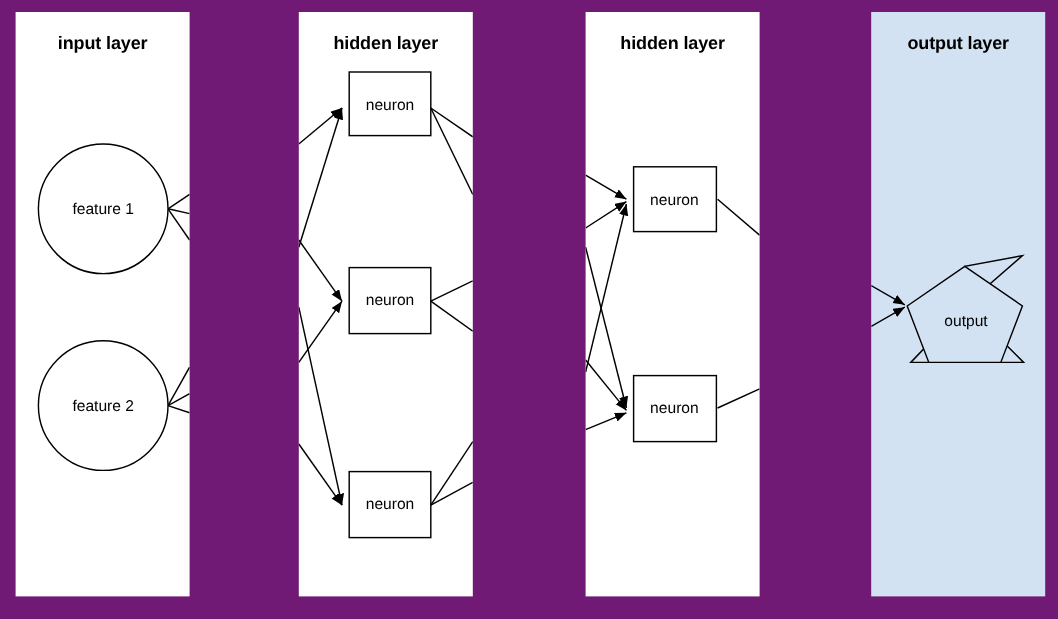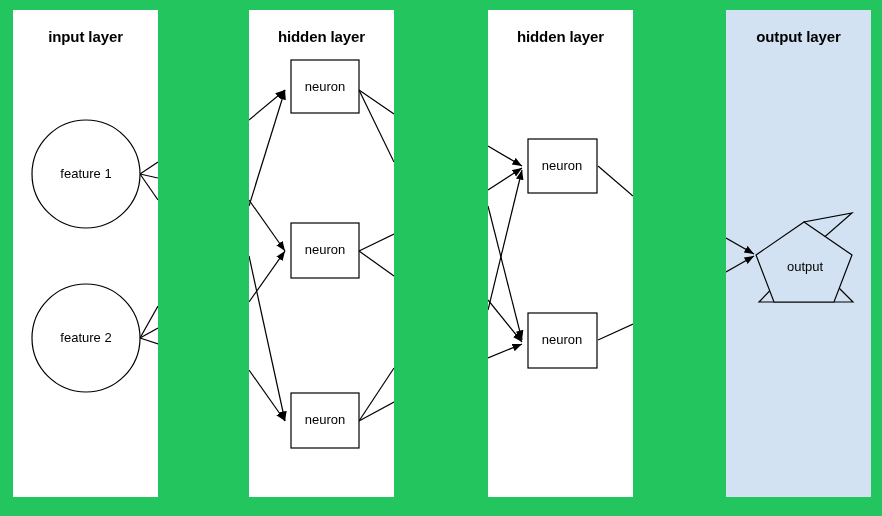--- a/index.html
+++ b/index.html
@@ -10,21 +10,21 @@
   body {
     width: 882px;
     height: 516px;
     overflow: hidden;
     font-family: "Liberation Sans", sans-serif;
   }
   #canvas {
     position: relative;
     width: 882px;
     height: 516px;
-    background: #22c55e;
+    background: #701a75;
   }
   .layer-panel {
     position: absolute;
     top: 10px;
     height: 487px;
     width: 145px;
     overflow: hidden;
     box-sizing: border-box;
   }
   .panel-white { background: #ffffff; }

